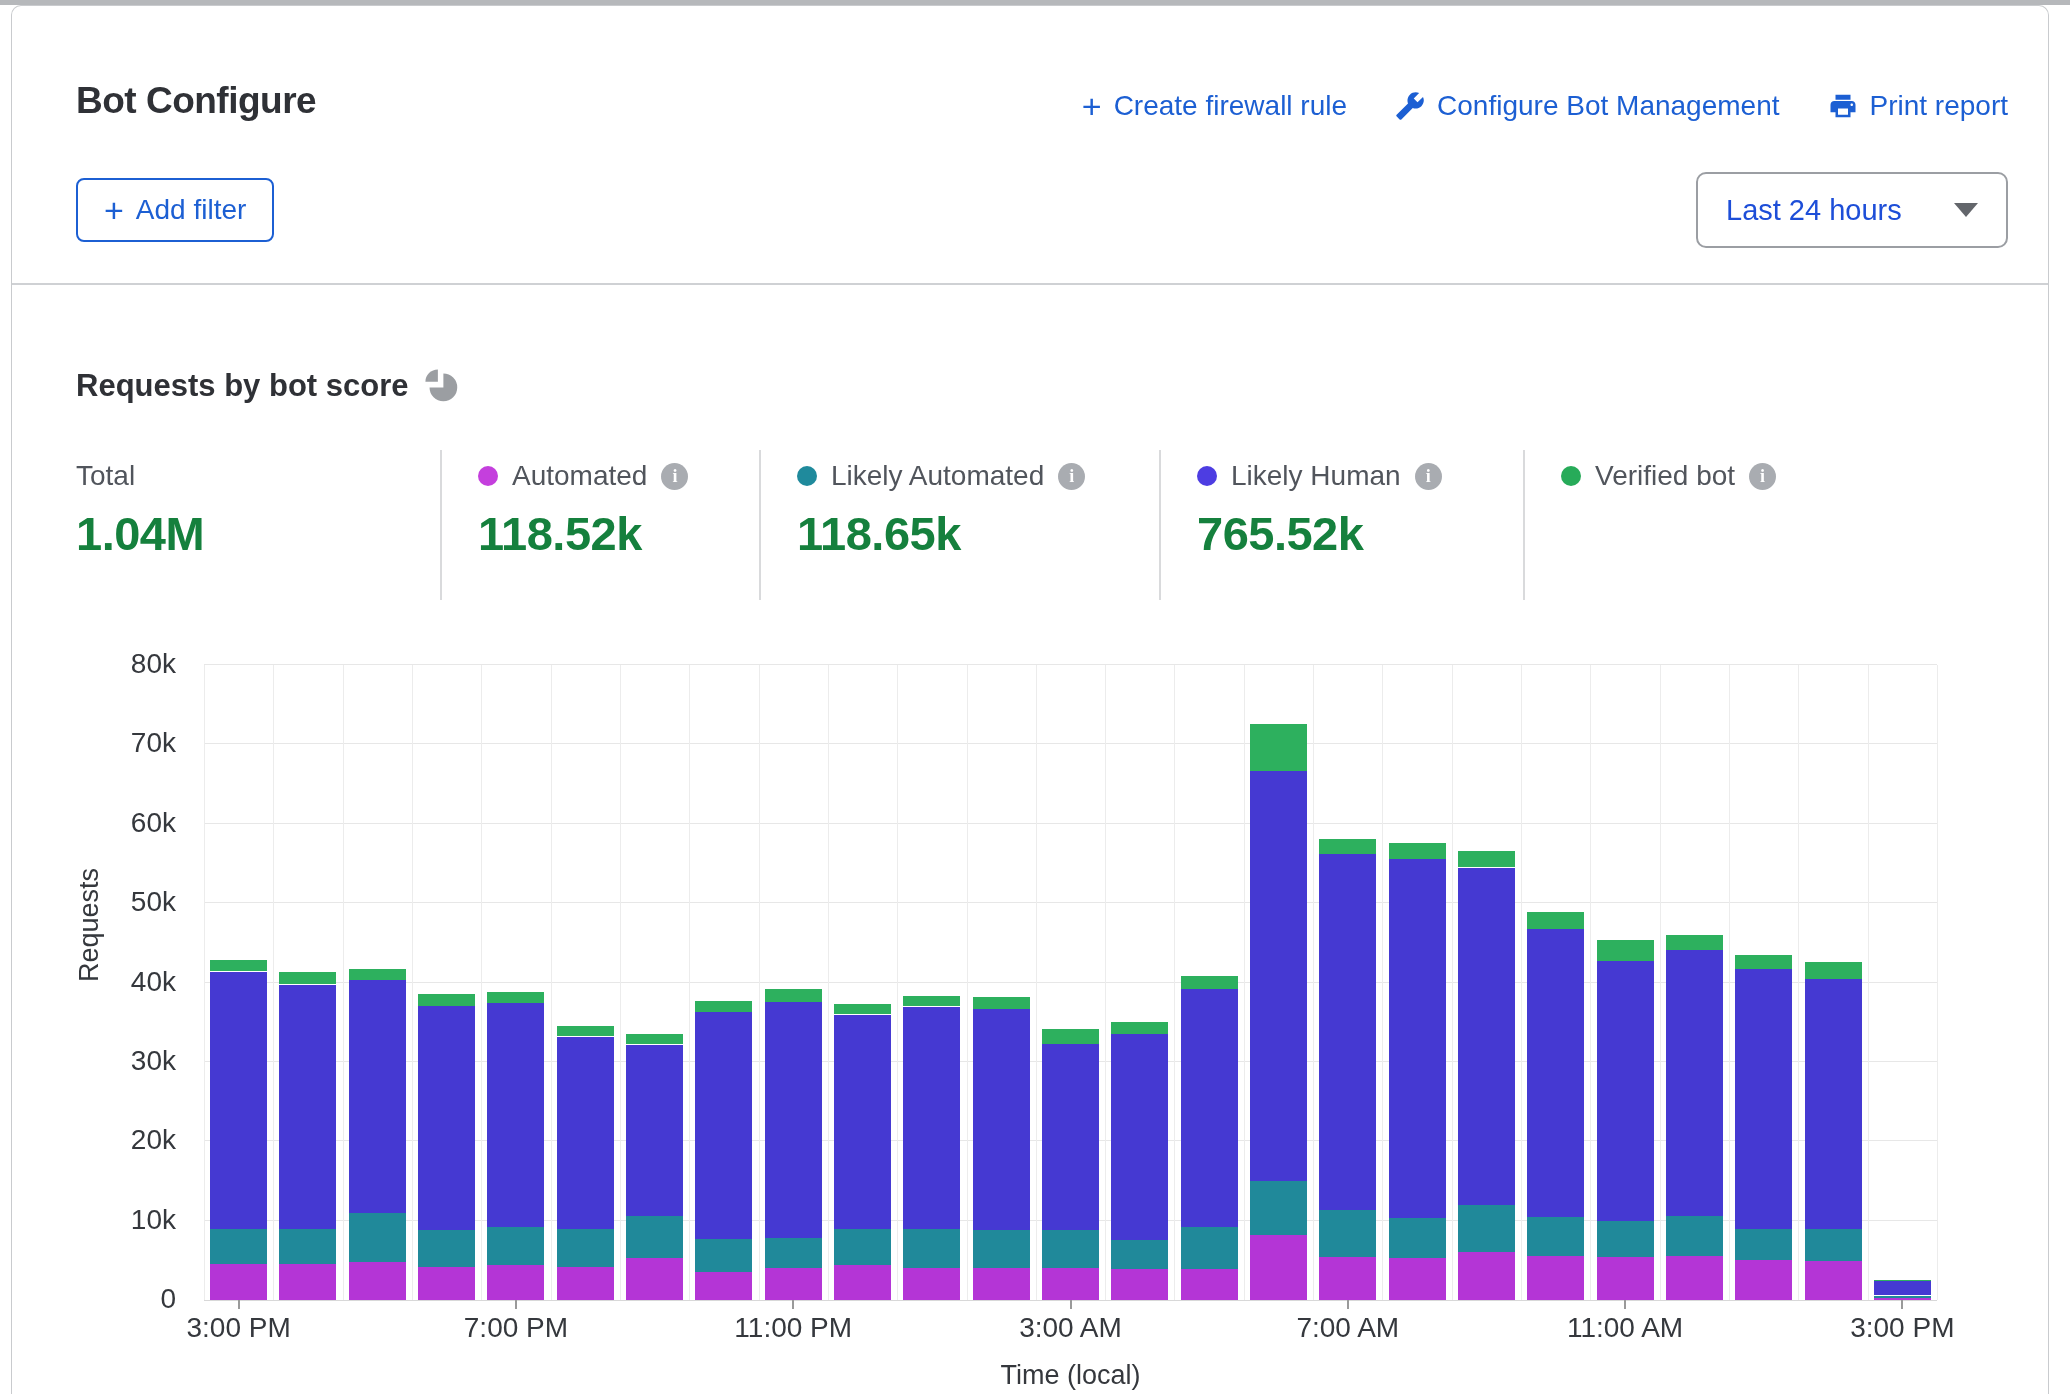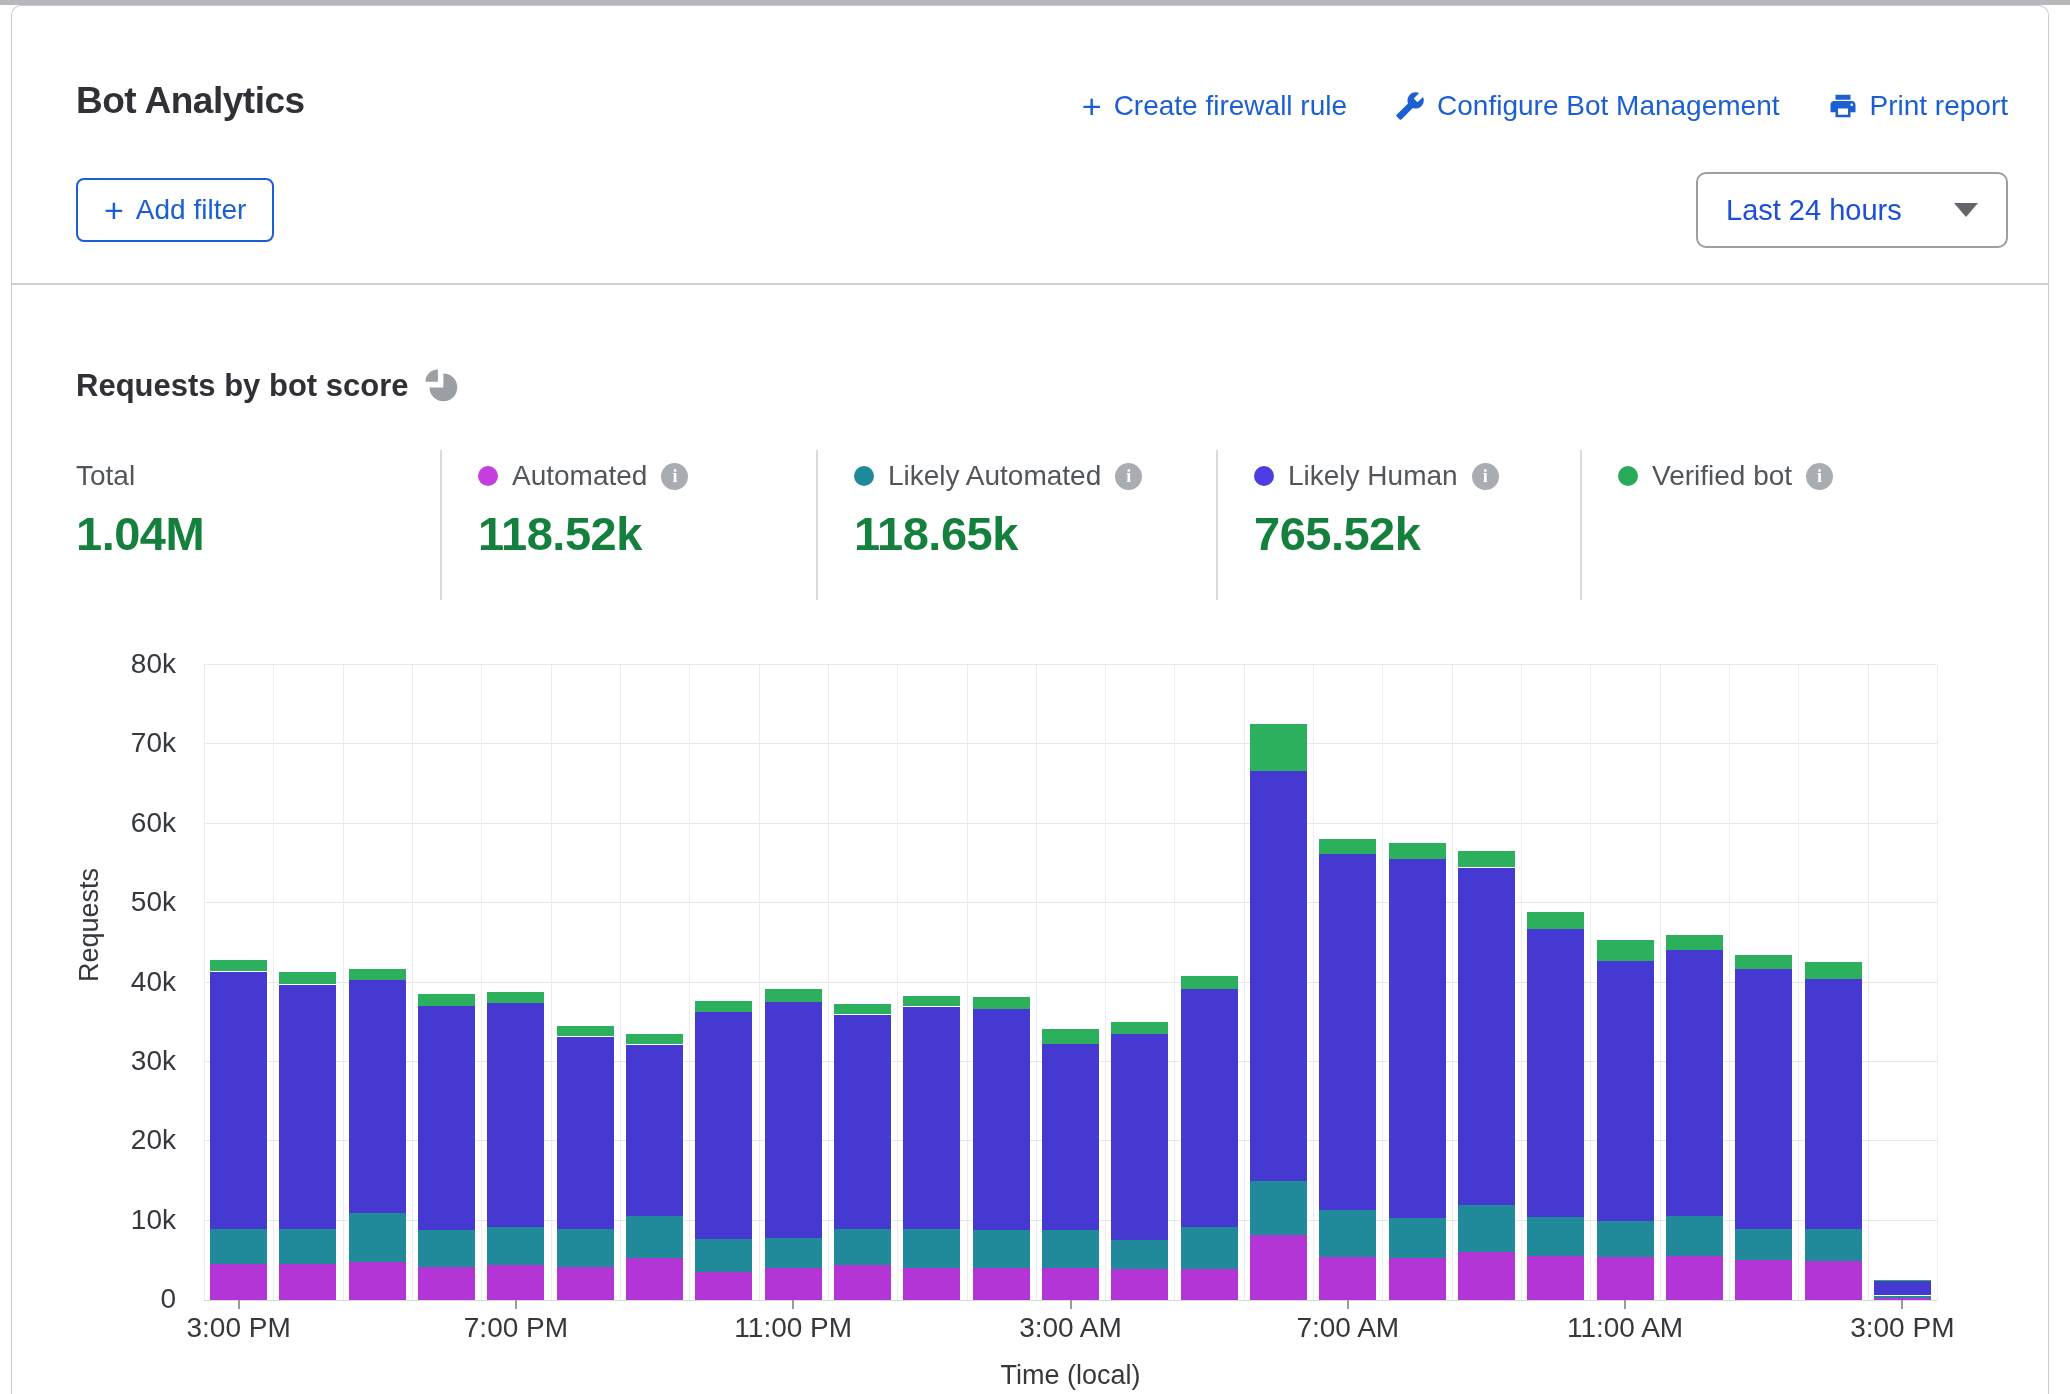--- a/index.html
+++ b/index.html
@@ -24,21 +24,21 @@
 
   
   .section-heading { position:absolute; left:64px; top:362px; display:flex; align-items:center; gap:16px; }
   .section-heading .txt { font-size:31px; font-weight:700; color:#2f3136; }
 
   
   .stats { position:absolute; left:0; right:0; top:444px; height:150px; display:flex;justify-content:space-between; }
   .stat-col { padding-left:36px; }
   .stat-col.first { width:428px; padding-left:64px; }
   .stat-col.bordered { border-left:2px solid #d9dadc; }
-  .stat-col:nth-child(2) { width:376px; }
+  .stat-col:nth-child(2) { width:319px; }
   .stat-col:nth-child(3) { width:400px; }
   .stat-col:nth-child(4) { width:364px; }
   .stat-col:nth-child(5) { flex:1; }
   .stat-label-row { display:flex; align-items:center; gap:14px; height:36px; margin-top:8px; }
   .stat-label { font-size:28px; color:#51555c; }
   .dot { width:20px; height:20px; border-radius:50%; }
   .info-icon { width:27px; height:27px; border-radius:50%; background:#a9acb1; color:#fff; font-size:18px; font-weight:700;
                display:flex; align-items:center; justify-content:center; font-family:"Liberation Serif", serif; cursor:pointer; }
   .stat-value { margin-top:12px; font-size:47px; font-weight:700; color:#15803d; letter-spacing:-0.5px; }
 
@@ -57,21 +57,21 @@
   .ylabel { position:absolute; left:62px; top:336px; font-size:27px; color:#35383d; transform:rotate(-90deg); transform-origin:left top; }
   .xlabel { position:absolute; left:192px; width:1733px; top:714px; text-align:center; font-size:27px; color:#35383d; }
 </style>
 </head>
 <body>
 
 <div class="top-strip"></div>
 
 <div class="card">
 
-  <div class="page-title">Bot Analytics</div>
+  <div class="page-title">Bot Configure</div>
 
   <div class="actions">
     <a class="action-link">
       <span class="plus-glyph">+</span>
       <span>Create firewall rule</span>
     </a>
     <a class="action-link">
       <span style="display:inline-flex; transform:scaleX(-1);">
         <svg width="30" height="30" viewBox="0 0 24 24" fill="#1c5fd3">
             <path d="M22.7 19l-9.1-9.1c.9-2.3.4-5-1.5-6.9-2-2-5-2.4-7.4-1.3L9 6 6 9 1.6 4.7C.4 7.1.9 10.1 2.9 12.1c1.9 1.9 4.6 2.4 6.9 1.5l9.1 9.1c.4.4 1 .4 1.4 0l2.3-2.3c.5-.4.5-1.1.1-1.4z"></path>

